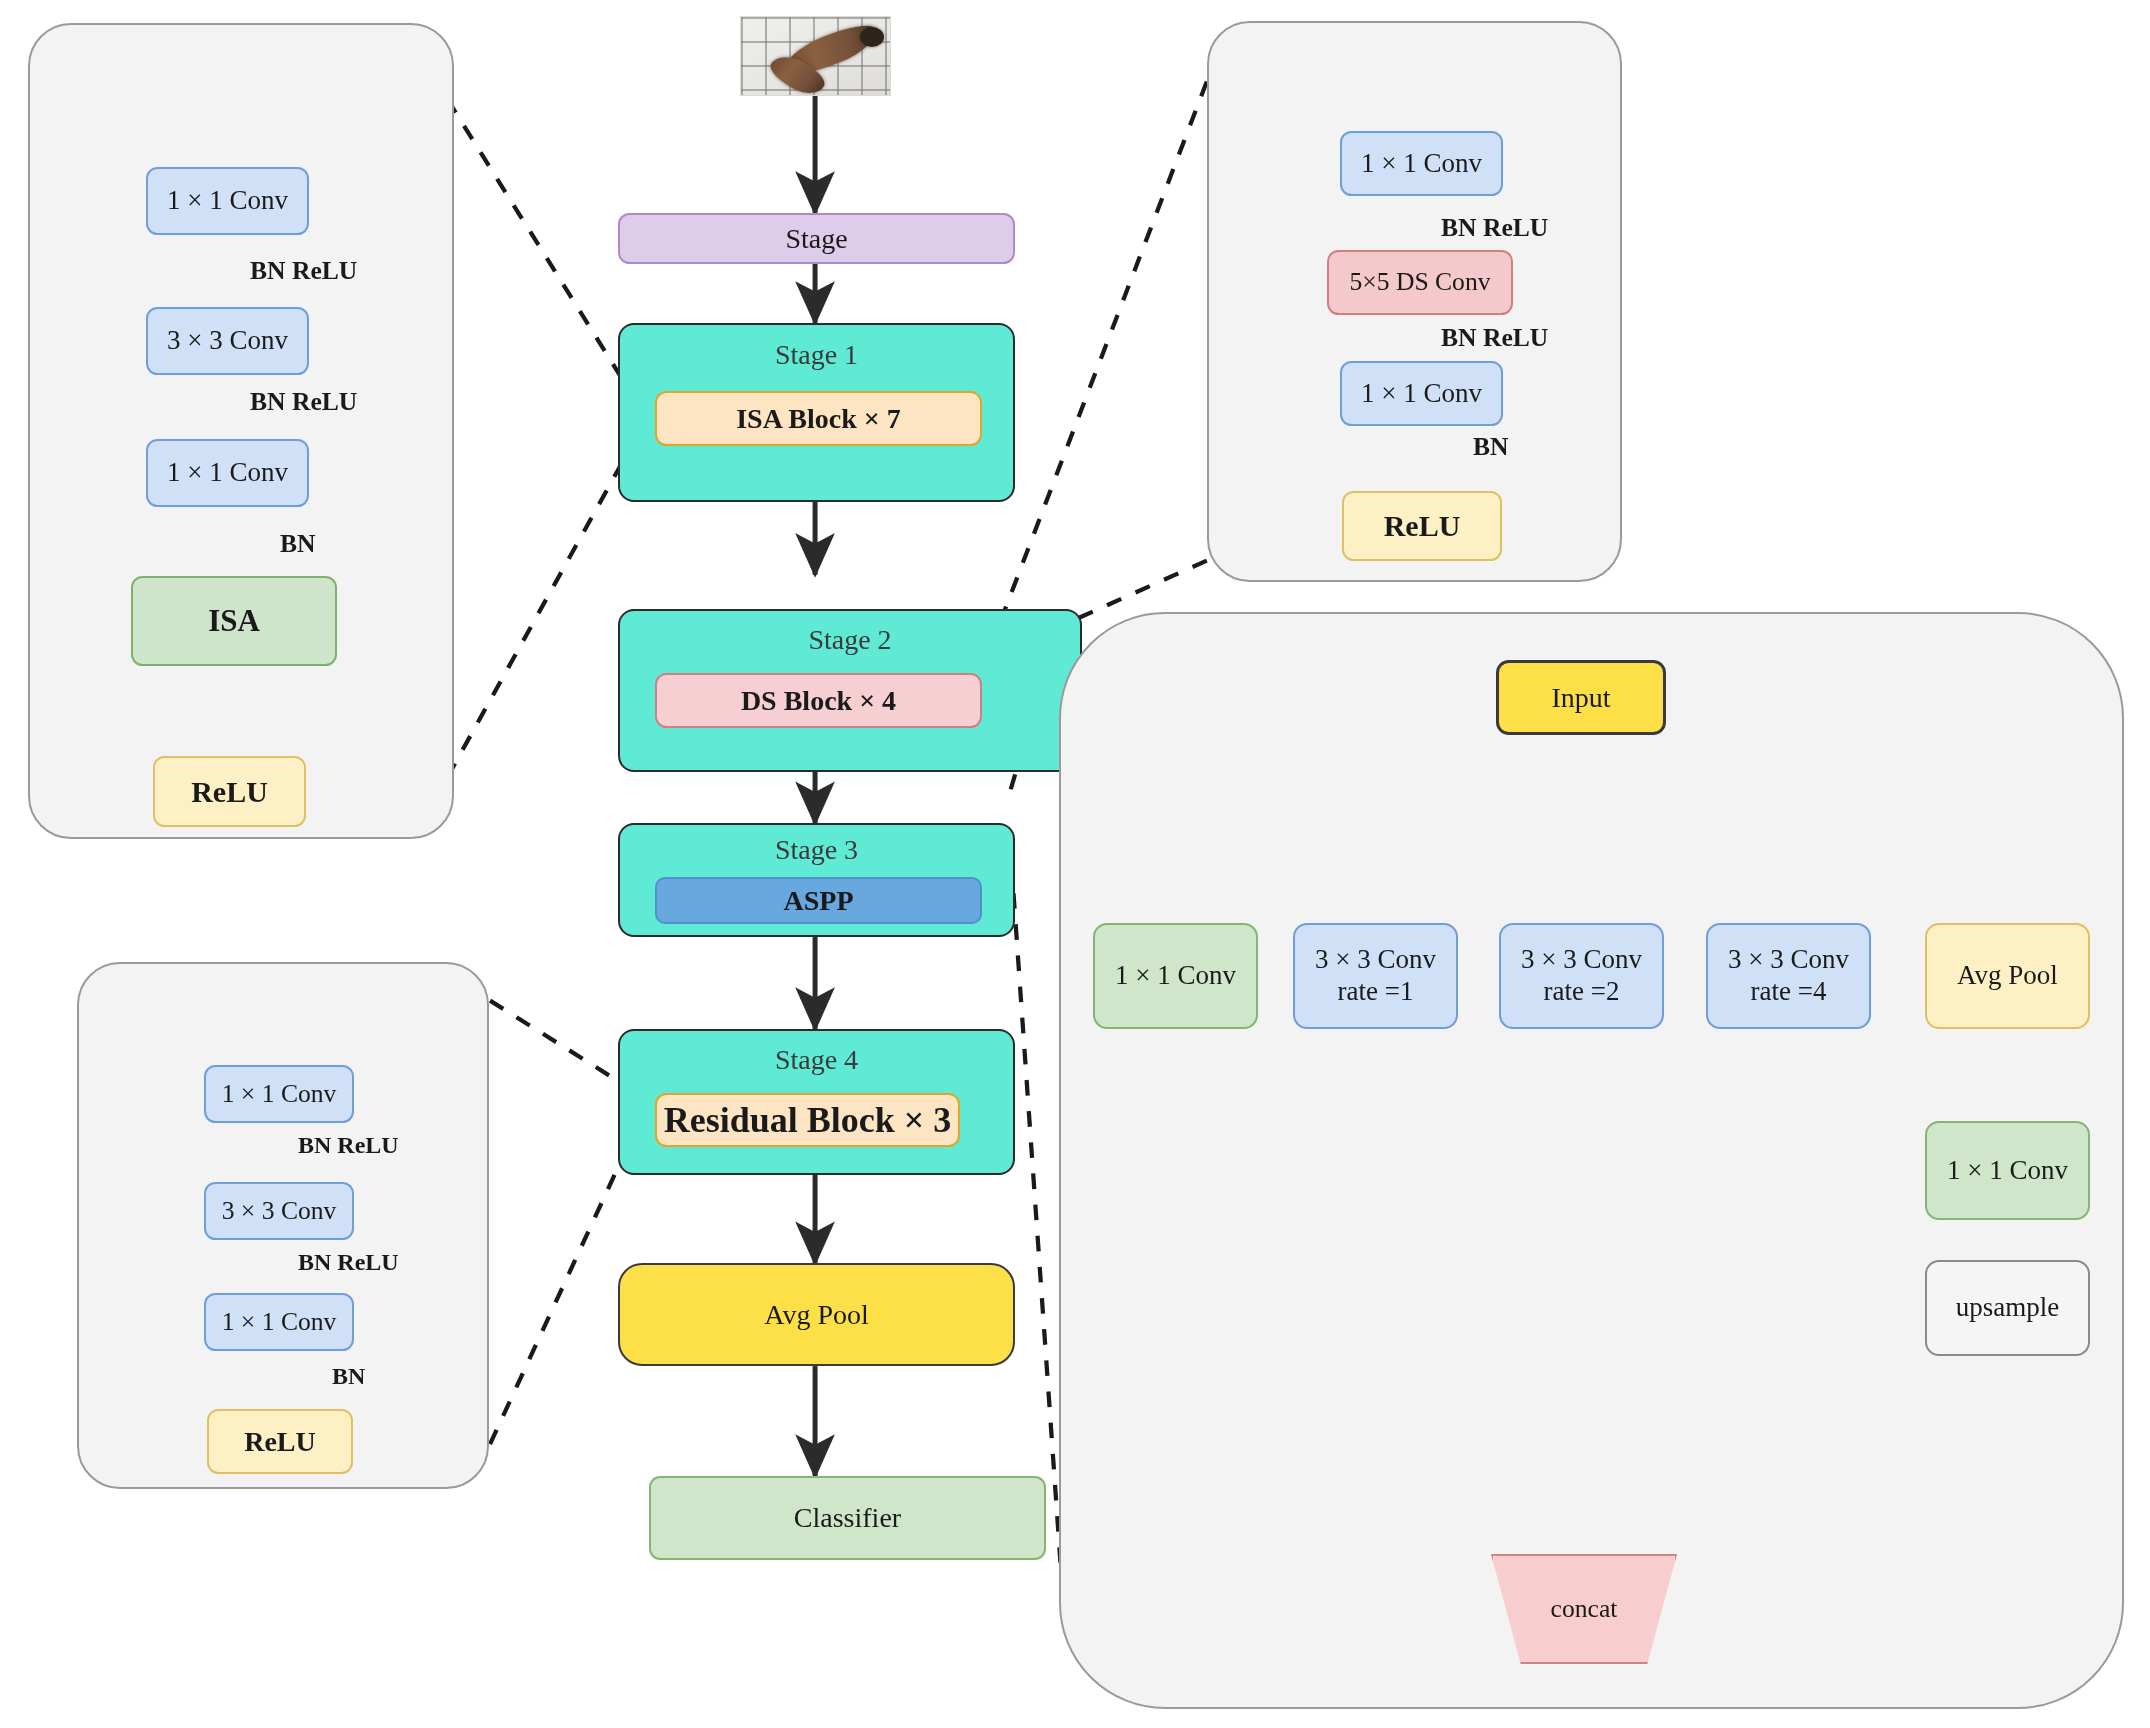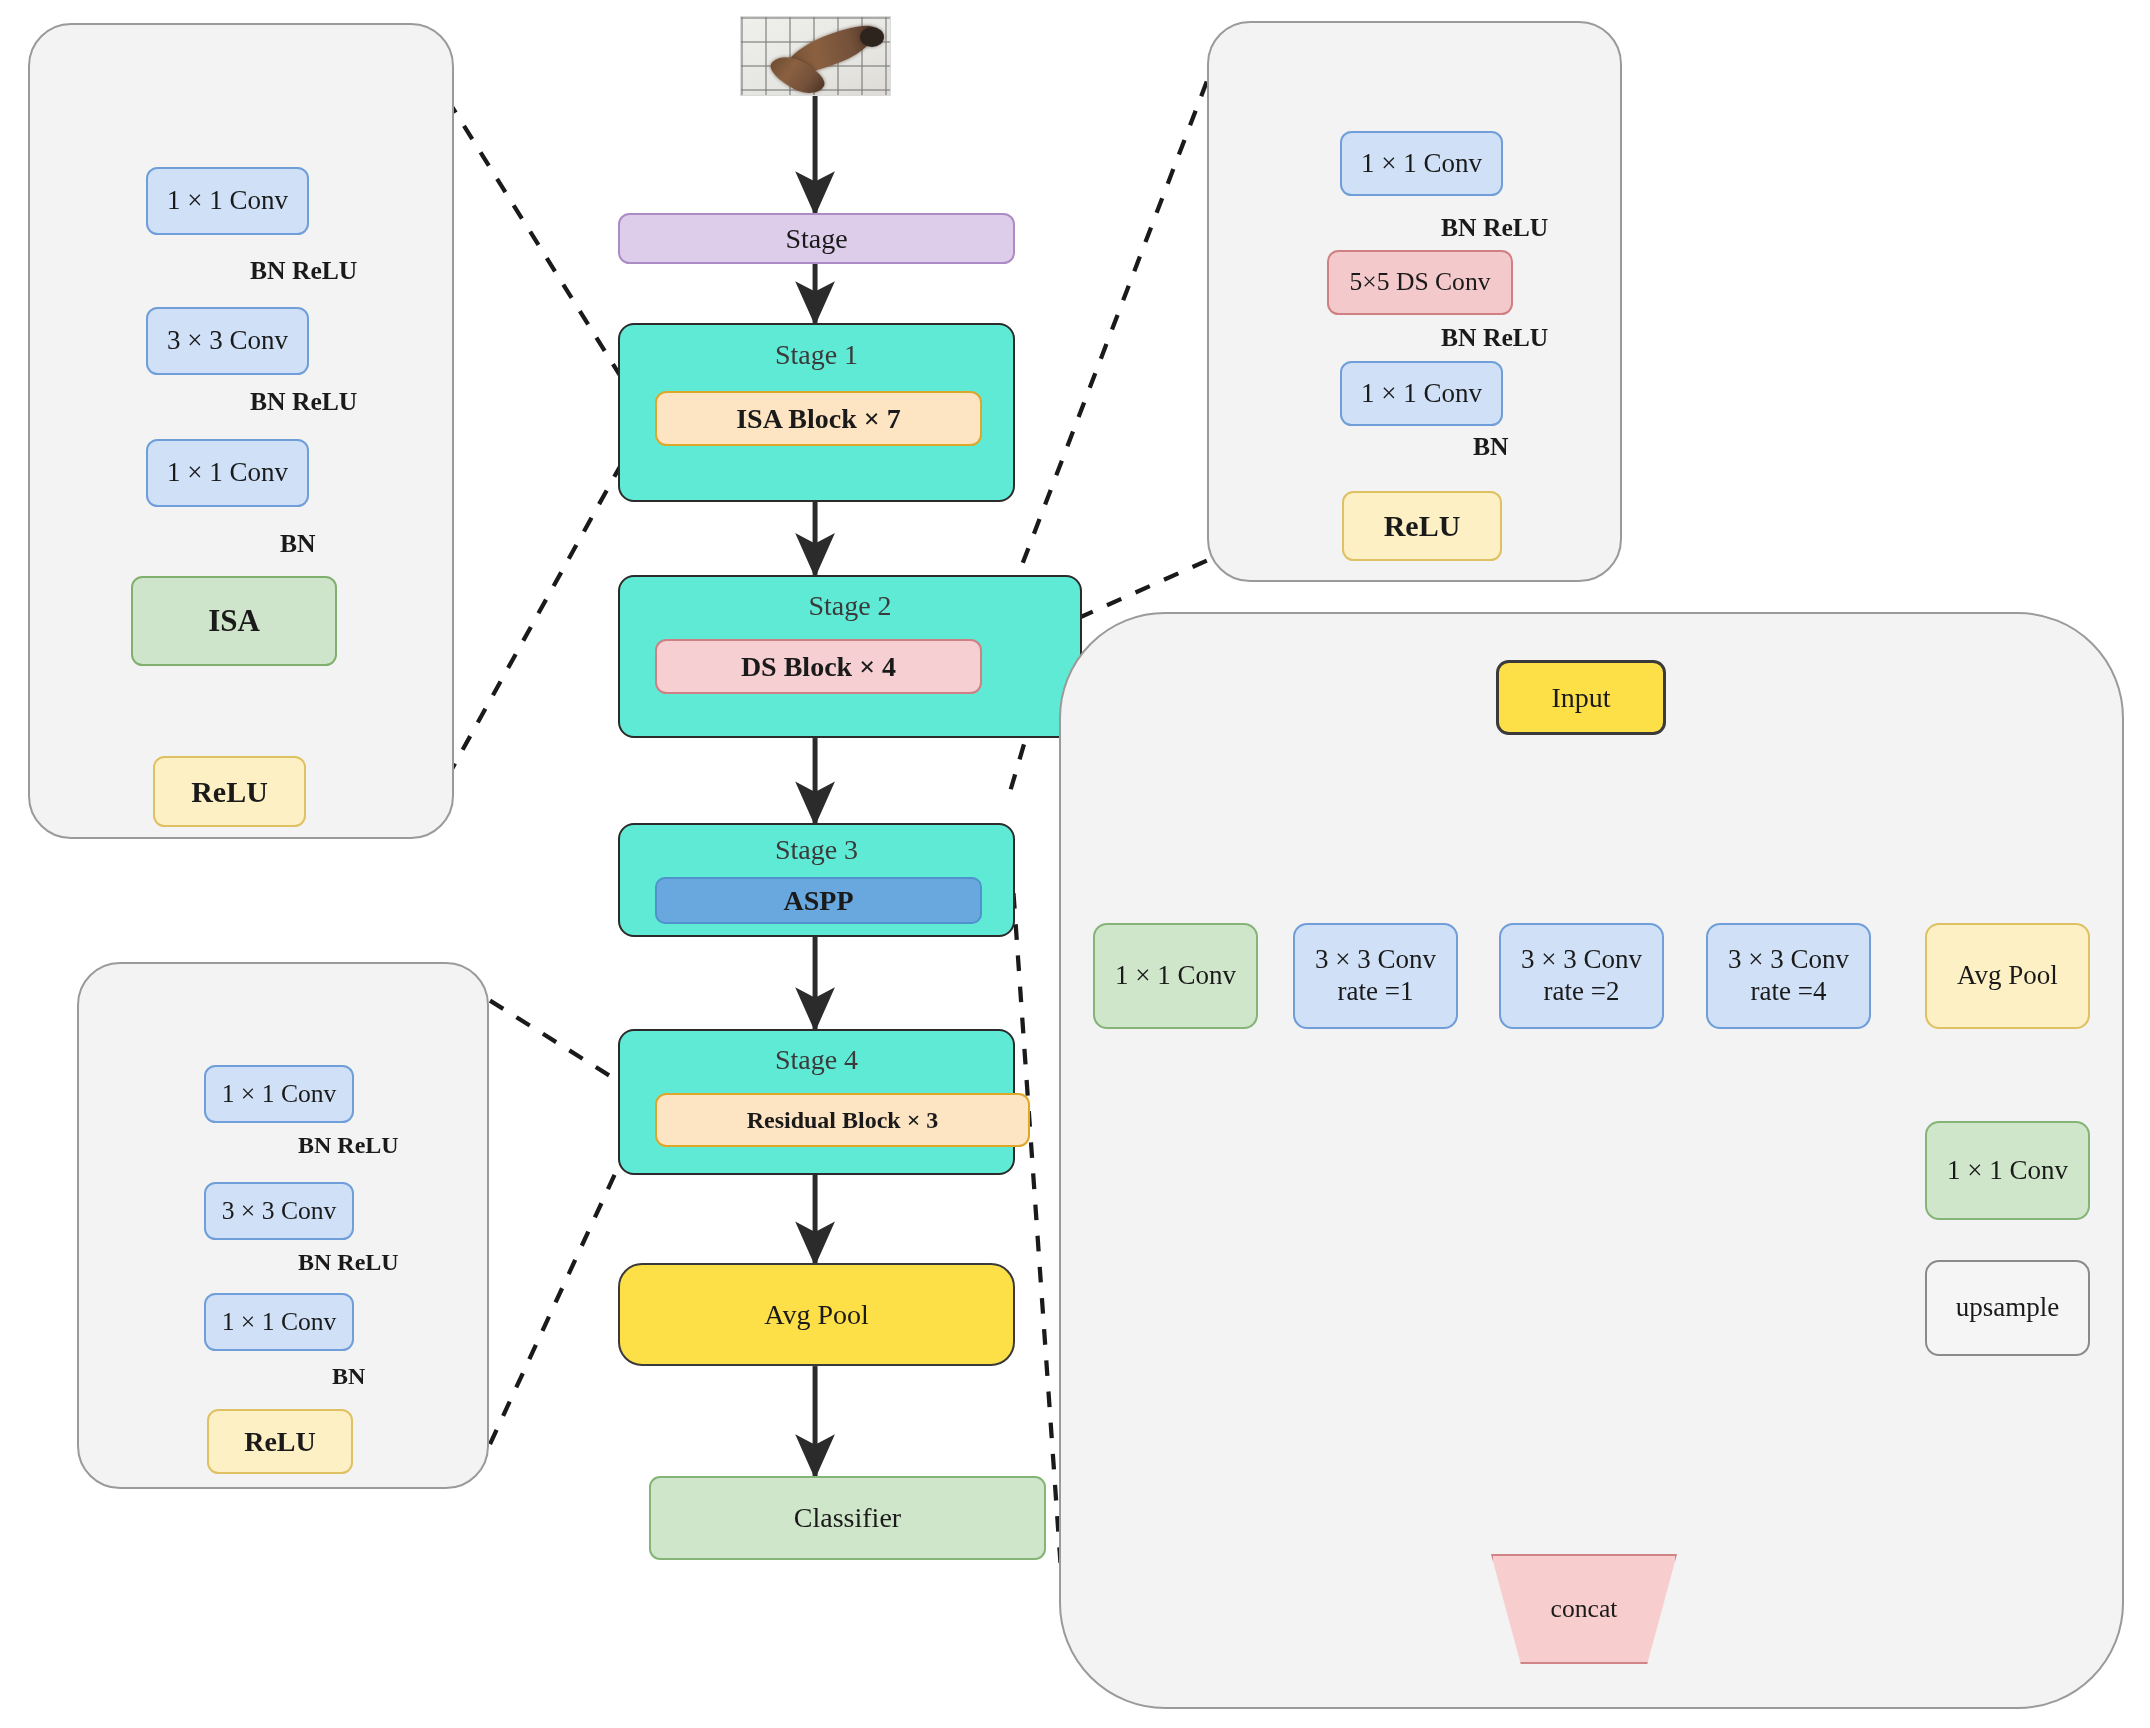--- a/index.html
+++ b/index.html
@@ -193,33 +193,33 @@
     <div class="larva head" style="left:119px;top:10px;width:24px;height:20px;"></div>
   </div>
 
   <div class="node purple" style="left:618px;top:213px;width:397px;height:51px;font-size:28px;border-width:2.1px;">Stage</div>
 
   <div class="stageframe" style="left:618px;top:323px;width:397px;height:179px;">
     <div class="stagelabel" style="top:14px;font-size:28px;">Stage 1</div>
     <div class="node orange b-strong" style="left:35px;top:66px;width:327px;height:55px;font-size:28px;">ISA Block × 7</div>
   </div>
 
-  <div class="stageframe" style="left:618px;top:575px;width:464px;height:163px;">
+  <div class="stageframe" style="left:618px;top:609px;width:464px;height:163px;">
     <div class="stagelabel" style="top:12.8px;font-size:28px;">Stage 2</div>
     <div class="node redline b-strong" style="left:35px;top:62px;width:327px;height:55px;font-size:28px;">DS Block × 4</div>
   </div>
 
   <div class="stageframe" style="left:618px;top:823px;width:397px;height:114px;">
     <div class="stagelabel" style="top:8.5px;font-size:28px;">Stage 3</div>
     <div class="node blueflat b-strong" style="left:35px;top:52px;width:327px;height:47px;font-size:28px;border-radius:10px;">ASPP</div>
   </div>
 
   <div class="stageframe" style="left:618px;top:1029px;width:397px;height:146px;">
     <div class="stagelabel" style="top:12.8px;font-size:28px;">Stage 4</div>
-    <div class="node orange b-strong" style="left:35px;top:62px;width:375px;height:54px;font-size:24px;">Residual Block × 3</div>
+    <div class="node orange b-strong" style="left:35px;top:62px;width:305px;height:54px;font-size:36px;">Residual Block × 3</div>
   </div>
 
   <div class="node plain" style="left:618px;top:1263px;width:397px;height:103px;font-size:28px;border-radius:24px;">Avg Pool</div>
 
   <div class="node greenflat" style="left:618px;top:1476px;width:397px;height:84px;font-size:28px;border-radius:11px;border-width:2.1px;margin-left:31px;">Classifier</div>
 
   <div class="panel" style="left:1207px;top:21px;width:415px;height:561px;"></div>
 
   <div class="node blue" style="left:1340px;top:131px;width:163px;height:65px;font-size:27px;">1 × 1 Conv</div>
   <div class="sidelabel" style="left:1441px;top:213px;">BN ReLU</div>

